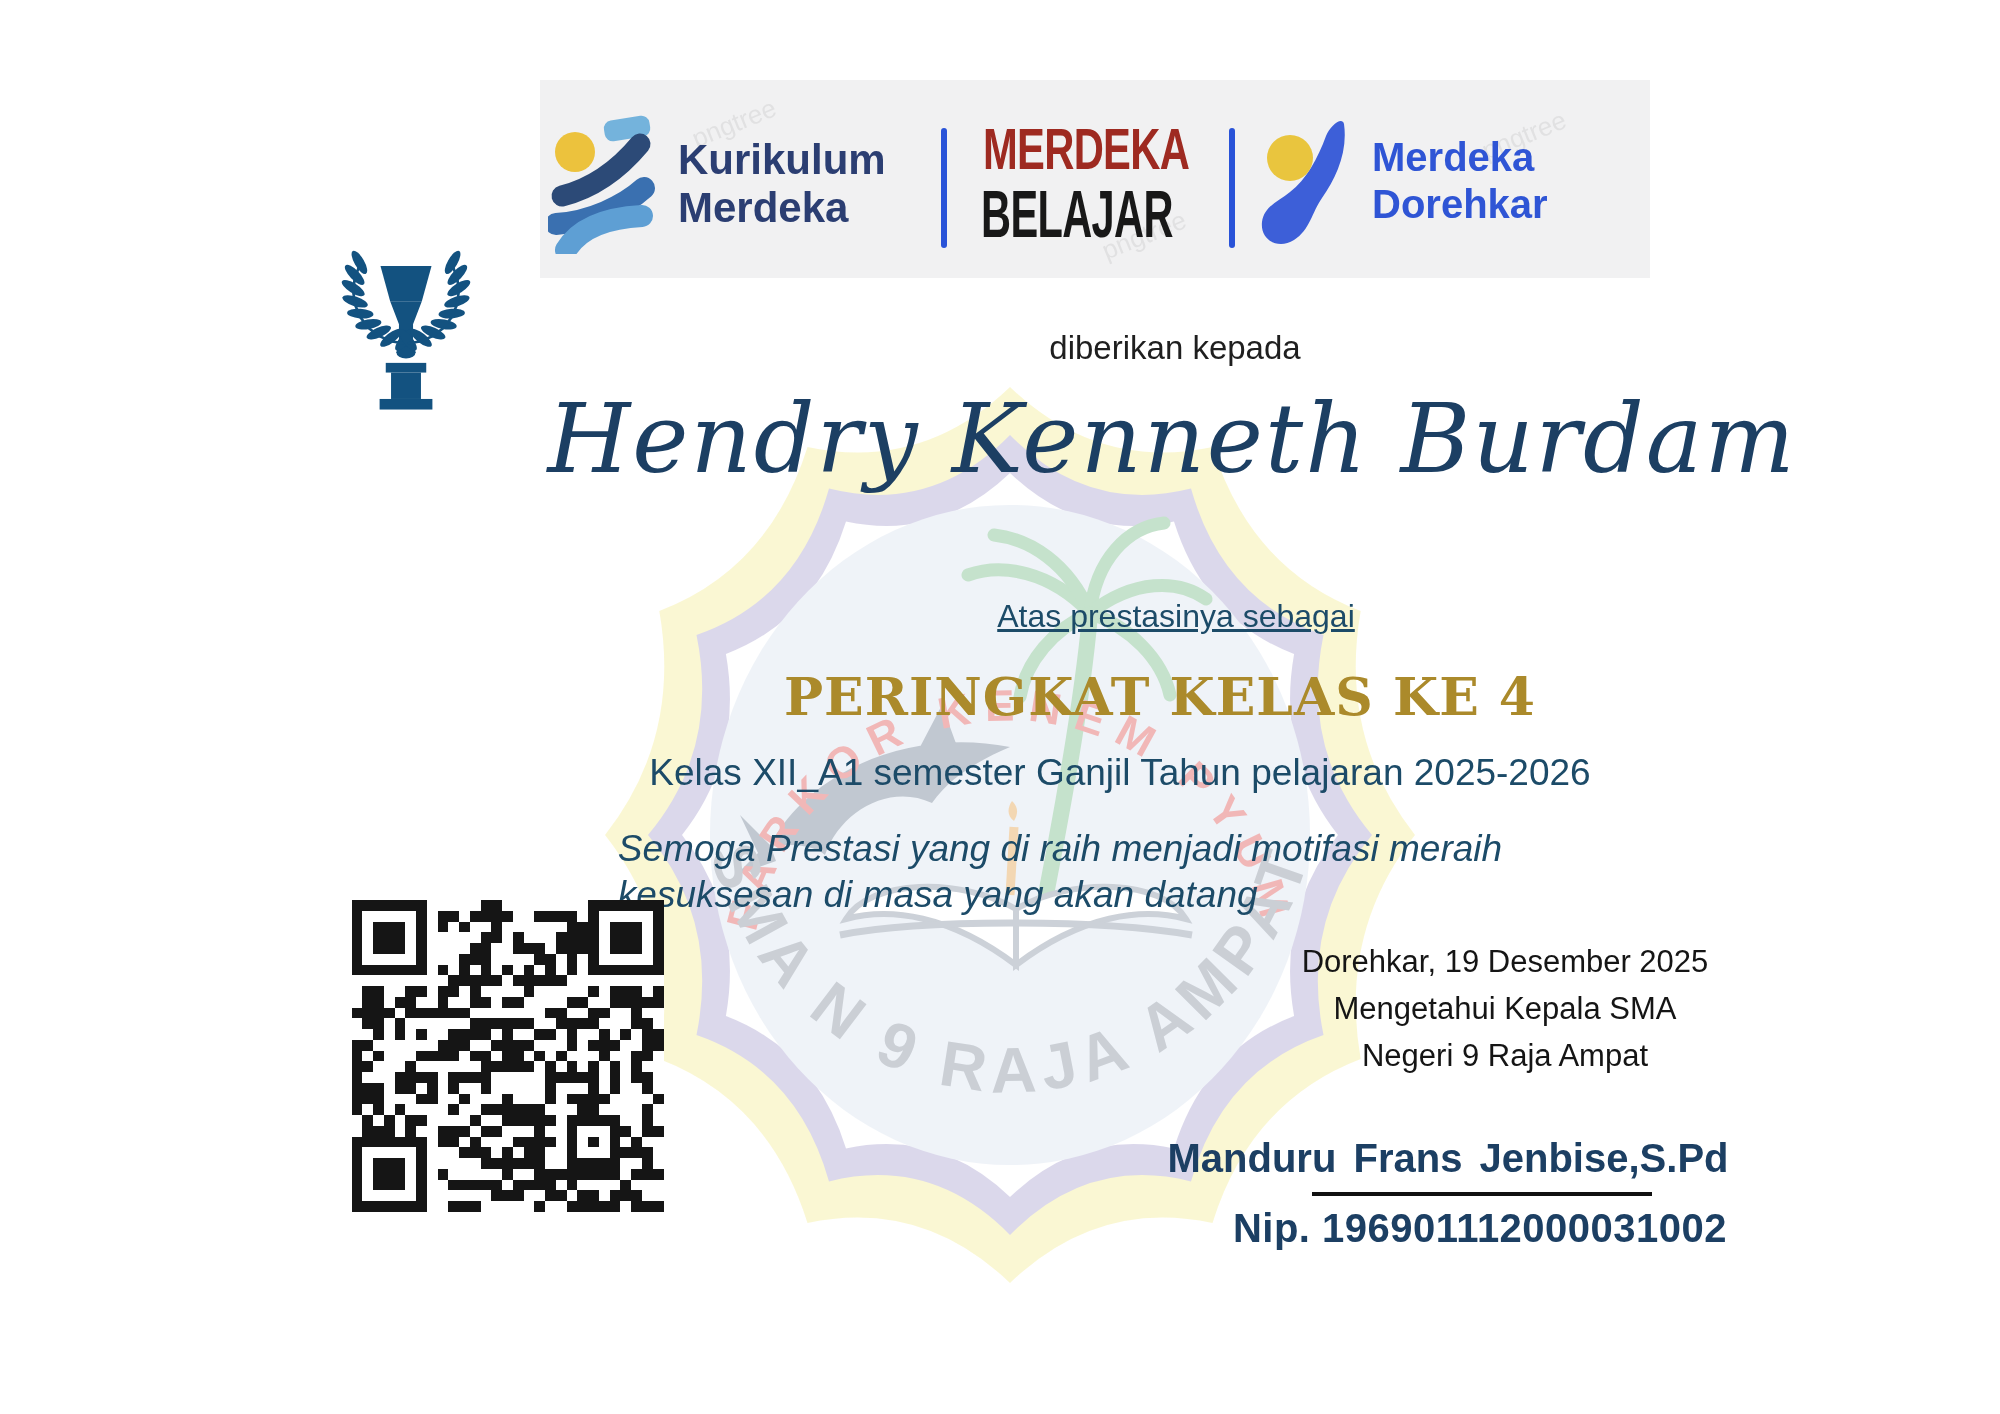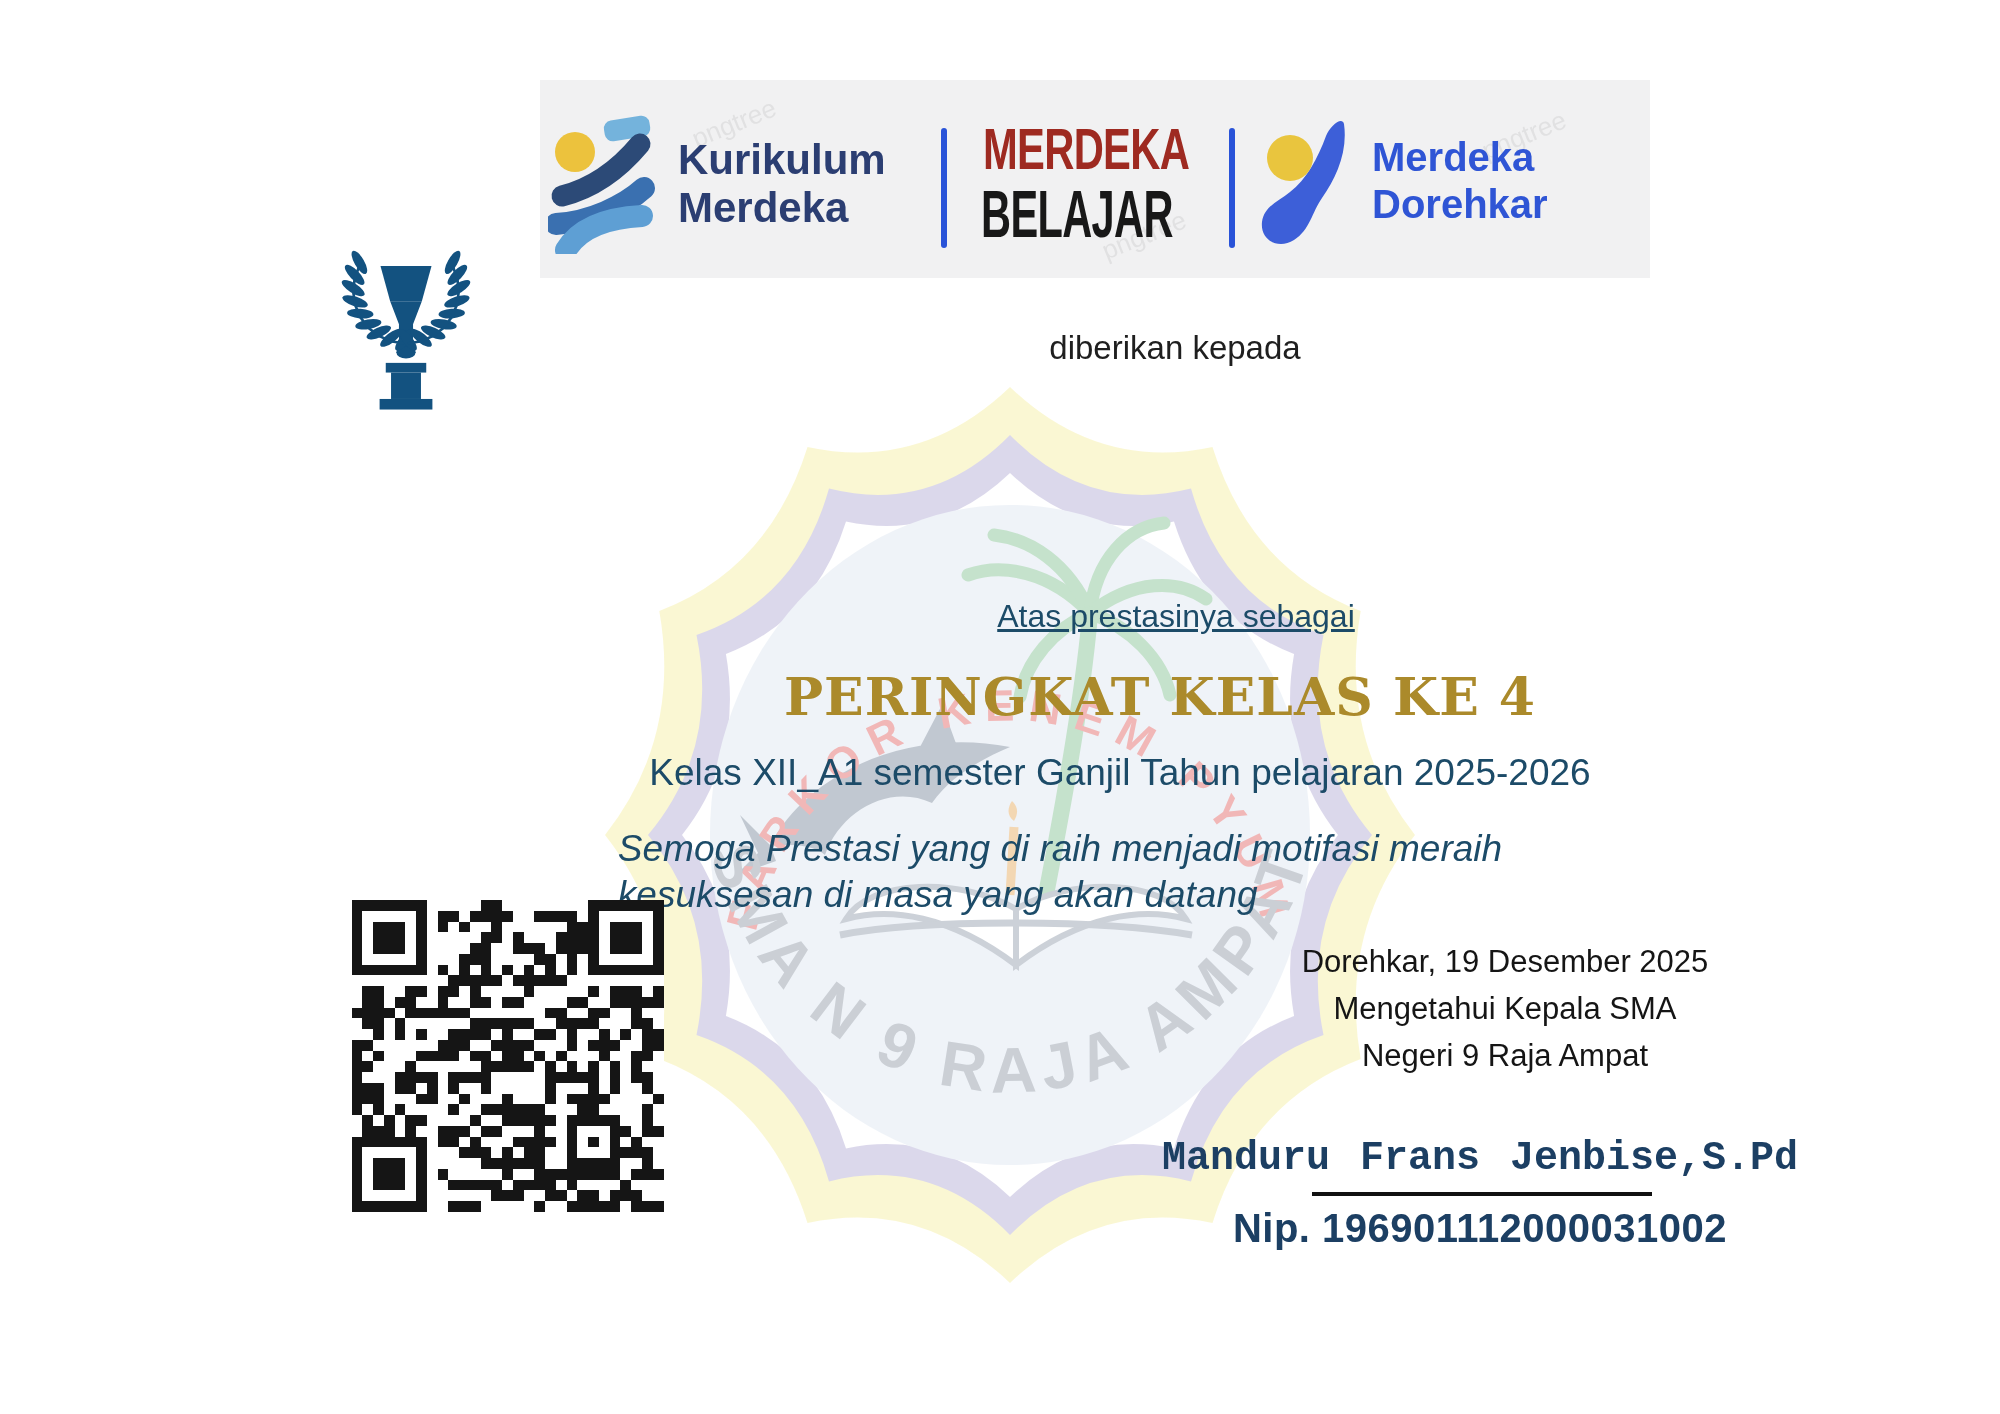--- a/index.html
+++ b/index.html
@@ -36,21 +36,21 @@
   .given{left:1175px;top:329px;font-size:33px;color:var(--text_dark);}
   .name{left:1172px;top:384px;font-family:"DejaVu Serif",serif;font-style:italic;font-size:95px;
         color:var(--navy);letter-spacing:2px;}
   .nis{left:1117px;top:536px;font-size:32px;color:#2a2a2a;}
   .atas{left:1176px;top:598px;font-size:32px;color:var(--teal);text-decoration:underline;}
   .award{left:1160px;top:666px;font-family:"DejaVu Serif",serif;font-weight:bold;font-size:52px;
          letter-spacing:1px;color:var(--gold);}
   .kelas{left:1120px;top:752px;font-size:37px;color:var(--teal);}
   .msg{left:1060px;top:826px;font-size:37px;line-height:46px;color:var(--teal);text-align:left;font-style:italic;}
   .dateblock{left:1505px;top:938px;font-size:31px;line-height:47px;color:#151515;text-align:center;}
-  .principal{left:1480px;top:1136px;font-size:40px;font-weight:bold;color:var(--navy);word-spacing:6px;font-family:Liberation Mono, monospace;}
+  .principal{left:1448px;top:1136px;font-size:40px;font-weight:bold;color:var(--navy);word-spacing:6px;}
   .sigline{position:absolute;left:1312px;top:1192px;width:340px;height:4px;background:#111;}
   .nip{left:1480px;top:1206px;font-size:40px;font-weight:bold;color:var(--navy);letter-spacing:0.5px;}
 
   .trophy{position:absolute;left:340px;top:234px;}
   .seal{position:absolute;left:590px;top:375px;opacity:.5;}
   .qr{position:absolute;left:350px;top:900px;}
   svg text{font-family:"Liberation Sans",sans-serif;}
 </style>
 </head>
 <body>
@@ -160,20 +160,21 @@
       <text font-size="44" font-weight="bold" letter-spacing="13" style="fill:var(--seal_red)">
         <textPath href="#arcTop" startOffset="50%" text-anchor="middle">FARKOR KENEM PYUM</textPath>
       </text>
       <text font-size="64" font-weight="bold" letter-spacing="8" style="fill:var(--seal_gray)">
         <textPath href="#arcBottom" startOffset="50%" text-anchor="middle">SMA N 9 RAJA AMPAT</textPath>
       </text>
     </g>
   </svg>
 
   <div class="ctext given">diberikan kepada</div>
+  <div class="ctext name">Hendry Kenneth Burdam</div>
   <div class="ctext atas">Atas prestasinya sebagai</div>
   <div class="ctext award">PERINGKAT KELAS KE 4</div>
   <div class="ctext kelas">Kelas XII_A1 semester Ganjil Tahun pelajaran 2025-2026</div>
   <div class="ctext msg">
     <div>Semoga Prestasi yang di raih menjadi motifasi meraih</div>
     <div>kesuksesan di masa yang akan datang</div>
   </div>
 
   <svg class="qr" width="315" height="312" viewBox="0 0 29 29" shape-rendering="crispEdges">
     <rect x="0" y="0" width="29" height="29" fill="#ffffff"></rect>

